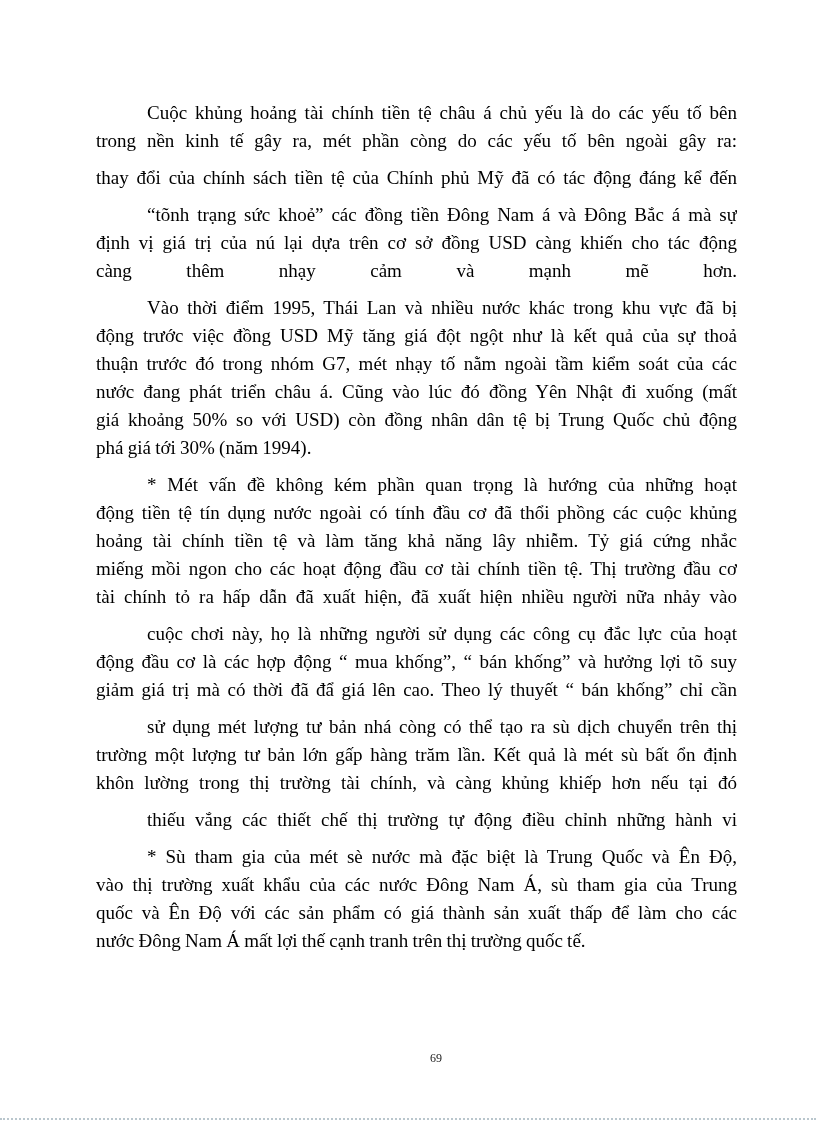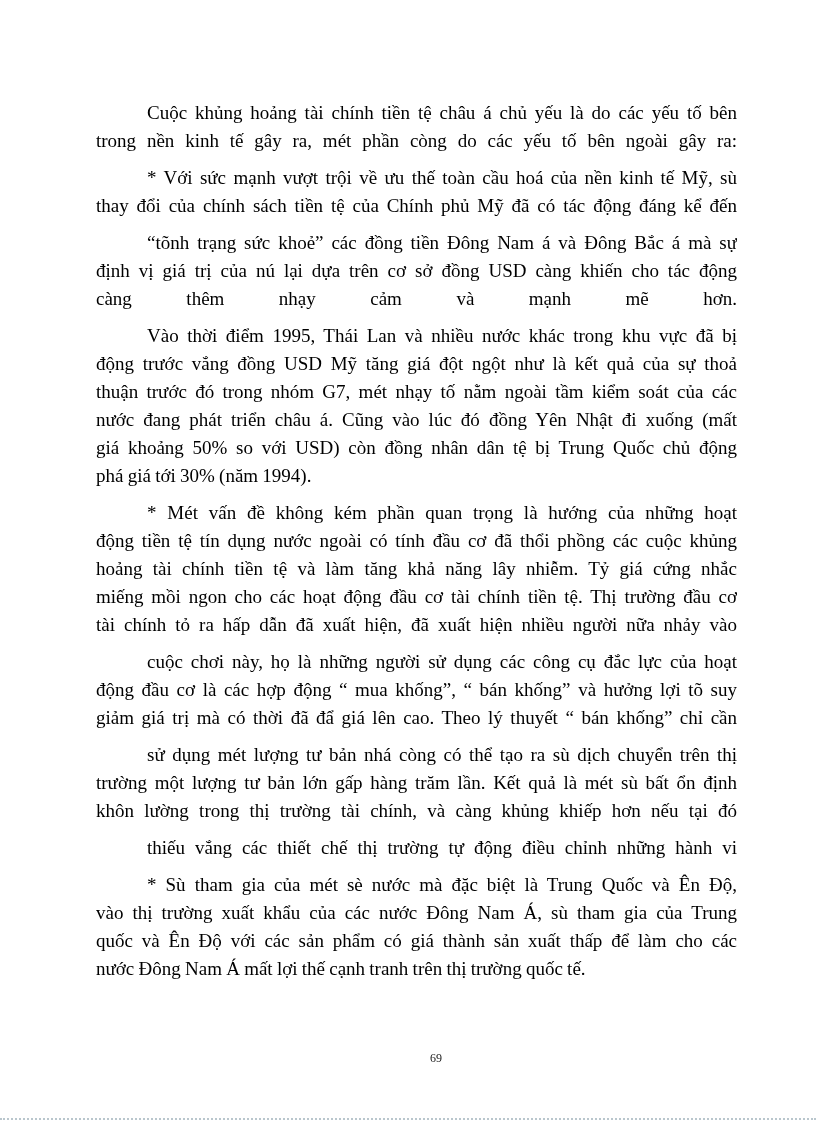--- a/index.html
+++ b/index.html
@@ -67,31 +67,30 @@
 </head>
 <body>
 
 <div class="page">
   <div class="text-block">
       <div class="paragraph">
         <div class="line first">Cuộc khủng hoảng tài chính tiền tệ châu á chủ yếu là do các yếu tố bên</div>
         <div class="line">trong nền kinh tế gây ra, mét phần còng do các yếu tố bên ngoài gây ra:</div>
       </div>
       <div class="paragraph">
-        <div class="line first">* Với sức mạnh vượt trội về ưu thế toàn cầu hoá của nền kinh tế Mỹ, sù</div>
         <div class="line">thay đổi của chính sách tiền tệ của Chính phủ Mỹ đã có tác động đáng kể đến</div>
       </div>
       <div class="paragraph">
         <div class="line first">“tõnh trạng sức khoẻ” các đồng tiền Đông Nam á và Đông Bắc á mà sự</div>
         <div class="line">định vị giá trị của nú lại dựa trên cơ sở đồng USD càng khiến cho tác động</div>
         <div class="line">càng thêm nhạy cảm và mạnh mẽ hơn.</div>
       </div>
       <div class="paragraph">
         <div class="line first">Vào thời điểm 1995, Thái Lan và nhiều nước khác trong khu vực đã bị</div>
-        <div class="line">động trước vắng đồng USD Mỹ tăng giá đột ngột như là kết quả của sự thoả</div>
+        <div class="line">động trước việc đồng USD Mỹ tăng giá đột ngột như là kết quả của sự thoả</div>
         <div class="line">thuận trước đó trong nhóm G7, mét nhạy tố nằm ngoài tầm kiểm soát của các</div>
         <div class="line">nước đang phát triển châu á. Cũng vào lúc đó đồng Yên Nhật đi xuống (mất</div>
         <div class="line">giá khoảng 50% so với USD) còn đồng nhân dân tệ bị Trung Quốc chủ động</div>
         <div class="line ragged">phá giá tới 30% (năm 1994).</div>
       </div>
       <div class="paragraph">
         <div class="line first">* Mét vấn đề không kém phần quan trọng là hướng của những hoạt</div>
         <div class="line">động tiền tệ tín dụng nước ngoài có tính đầu cơ đã thổi phồng các cuộc khủng</div>
         <div class="line">hoảng tài chính tiền tệ và làm tăng khả năng lây nhiễm. Tỷ giá cứng nhắc</div>
         <div class="line">miếng mồi ngon cho các hoạt động đầu cơ tài chính tiền tệ. Thị trường đầu cơ</div>

